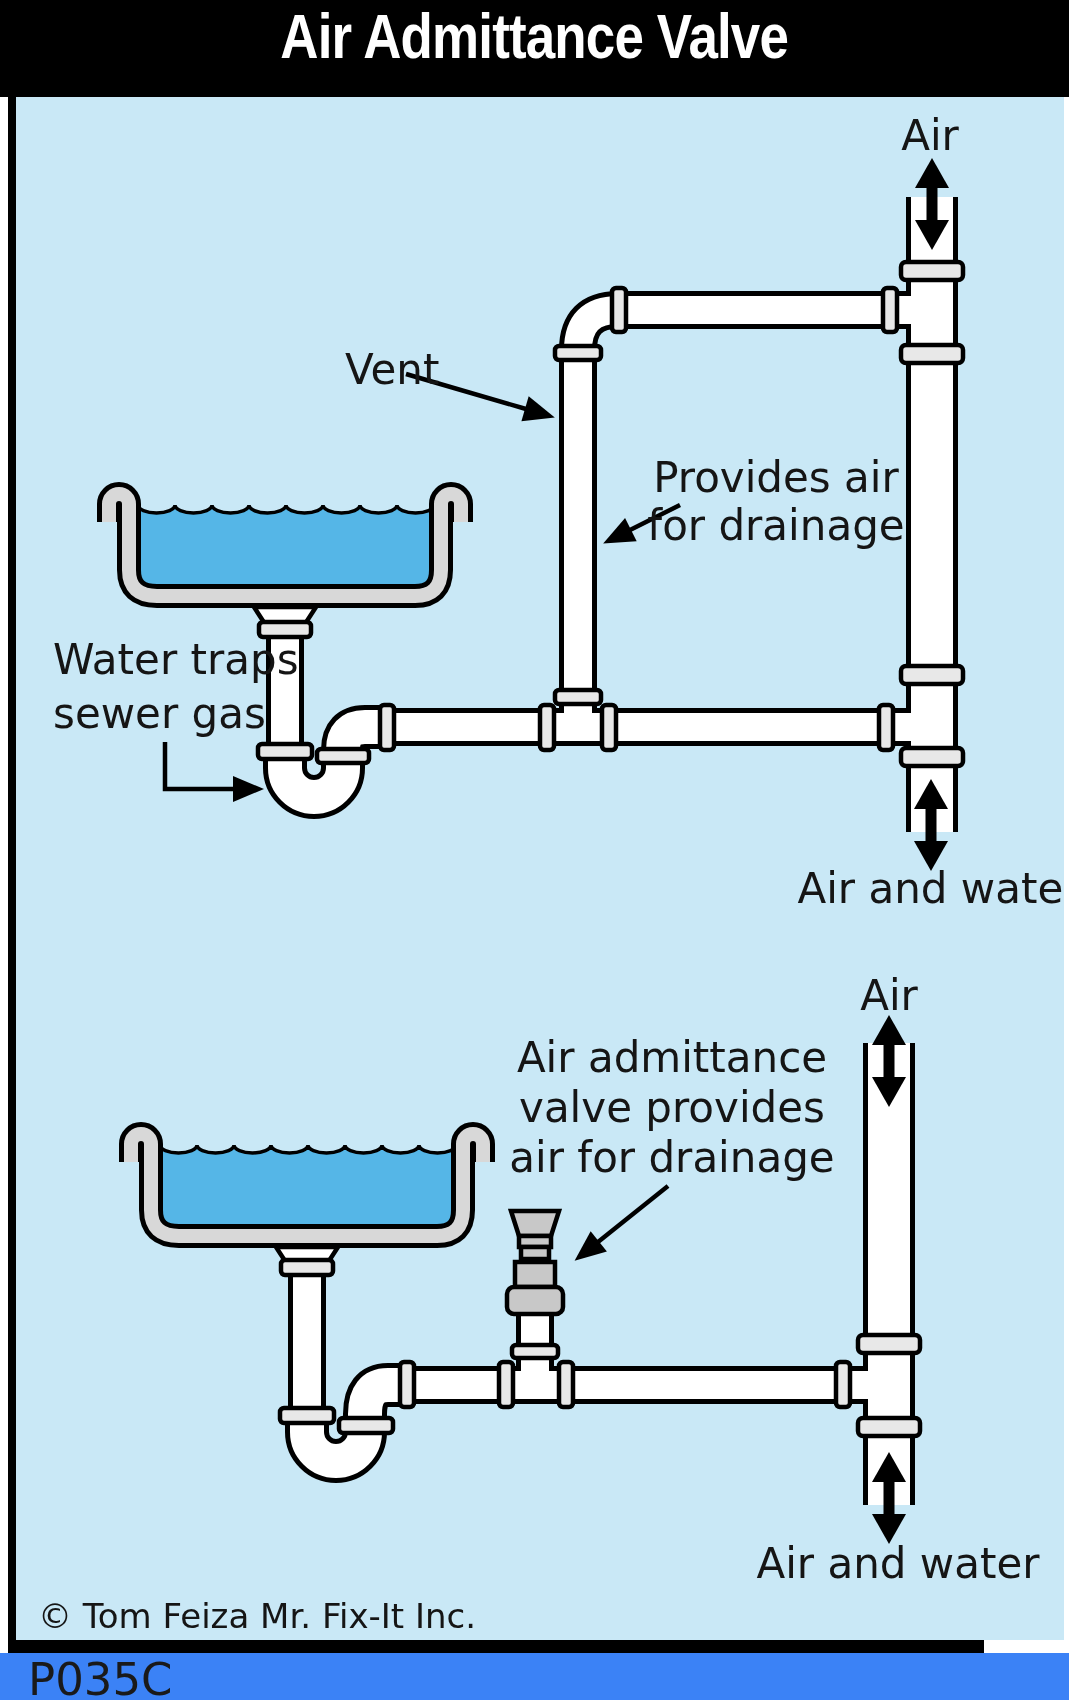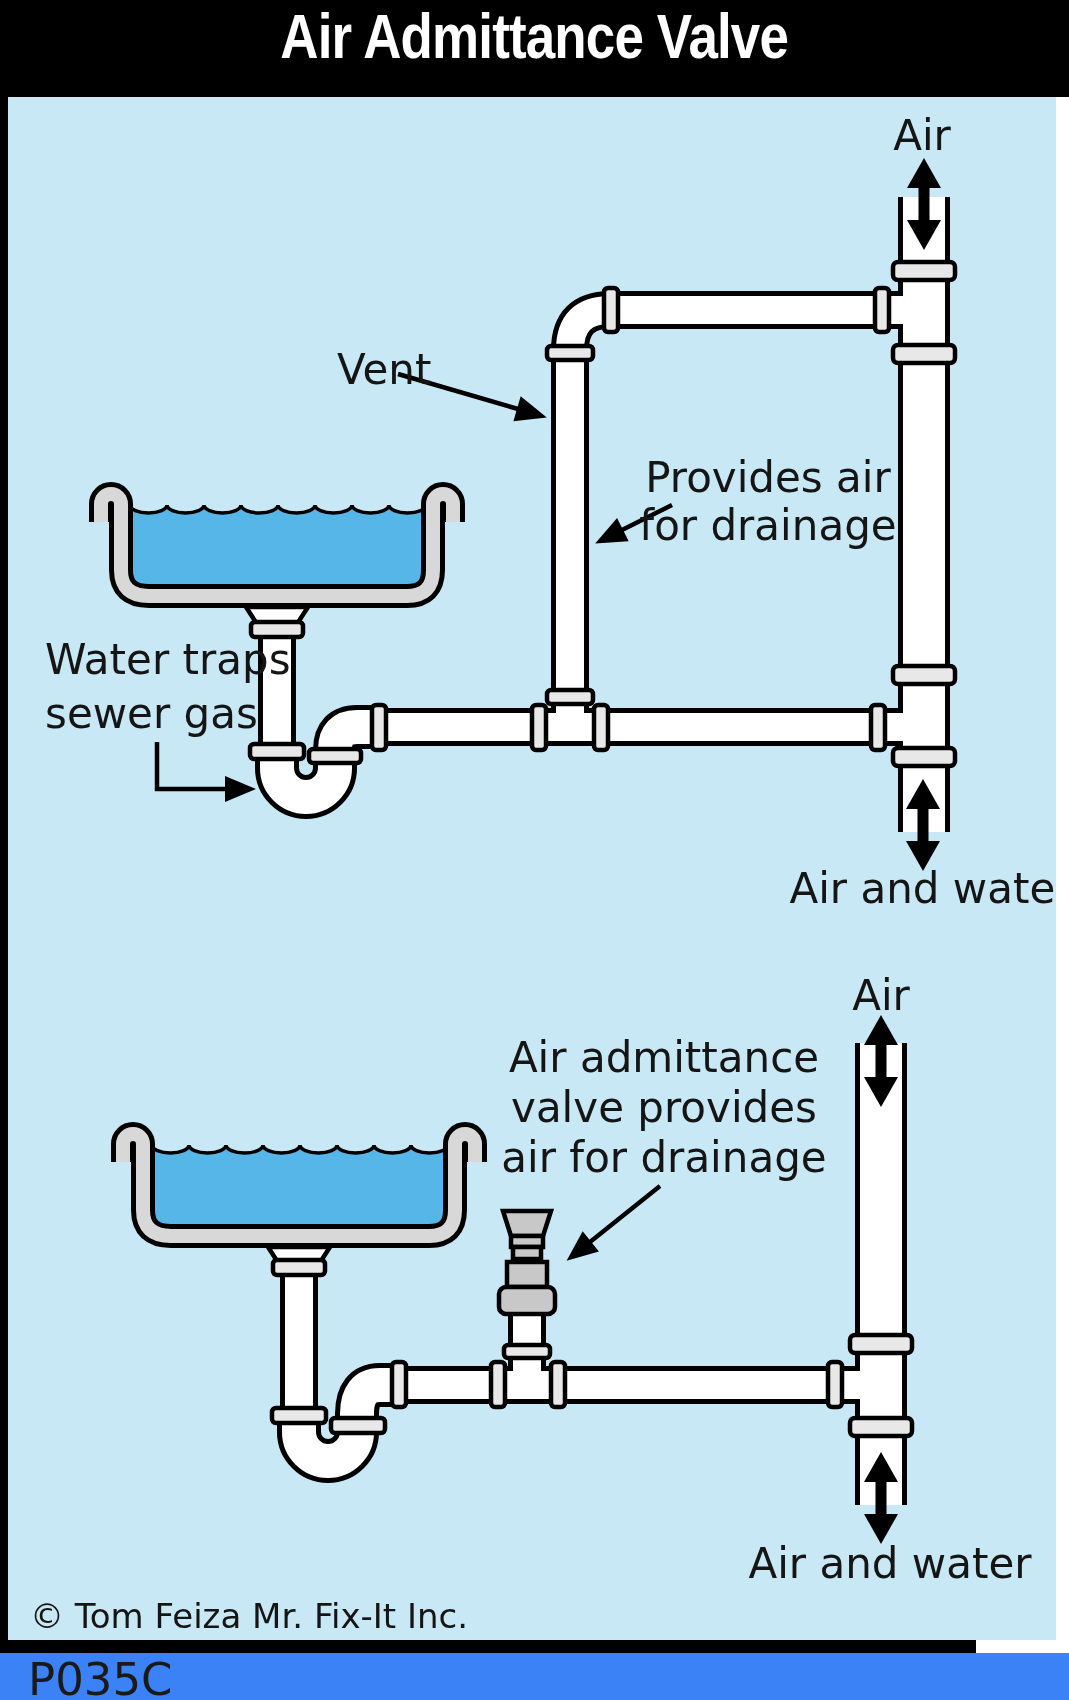--- a/index.html
+++ b/index.html
@@ -18,21 +18,21 @@
   }
   .title-bar{
     position:absolute;top:0;left:0;width:1069px;height:97px;
     background:var(--outline);display:flex;justify-content:center;
   }
   .title-bar .title{
     color:#ffffff;font-family:"Liberation Sans",sans-serif;font-weight:bold;
     font-size:63px;letter-spacing:-1px;transform:scaleX(0.84);white-space:nowrap;
   }
   .frame{
-    position:absolute;top:97px;left:0;width:976px;height:1556px;background:var(--outline);
+    position:absolute;top:97px;left:8px;width:976px;height:1556px;background:var(--outline);
   }
   .canvas{
     position:absolute;top:0;left:8px;width:1048px;height:1543px;background:var(--background);
   }
   .canvas svg{display:block;}
   .footer-strip{
     position:absolute;top:1653px;left:0;width:1069px;height:50px;background:#3b82f6;
   }
   .figure-code{
     position:absolute;left:28px;top:0px;font-size:45px;color:#1a1a1a;

